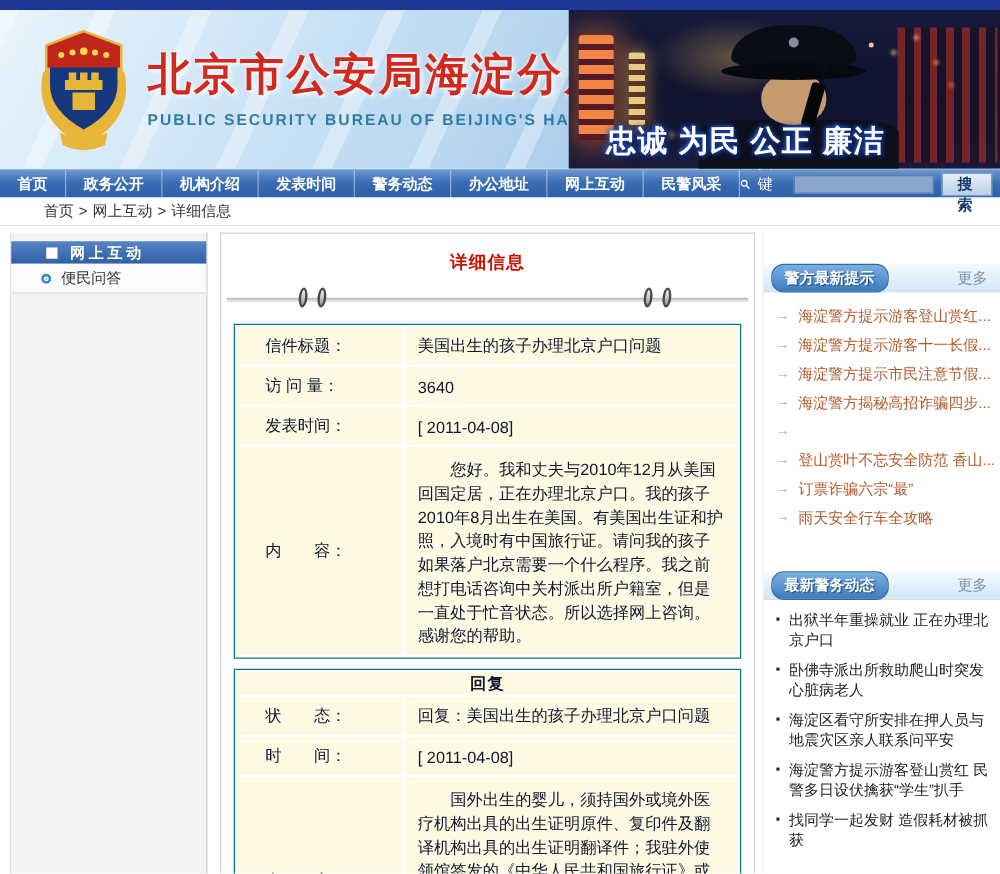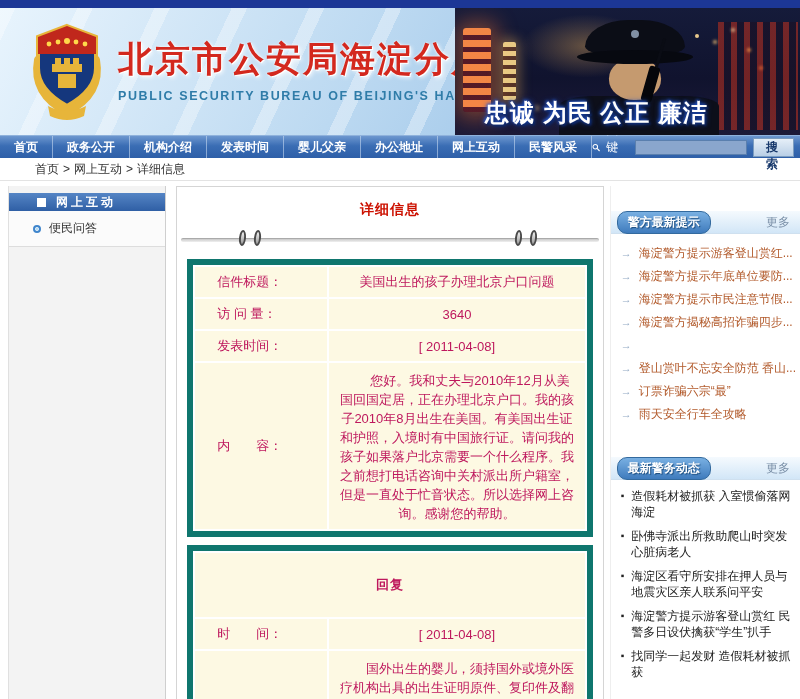--- a/index.html
+++ b/index.html
@@ -70,47 +70,47 @@
   .crumb-link { cursor:pointer; }
 
   
   .bodyrow { display:flex; height:518px; background:#fff; padding:5px 0 0 8px; }
 
   .sidebar { width:160px; background:#f3f3f3; border-left:1px solid #e0e0e0; border-right:1px solid #cfcfcf; }
   .side-head { margin-top:7px; height:18px; display:flex; align-items:center; gap:10px; padding-left:28px;
     background:linear-gradient(#5585c5,#2f5fa5); }
   .sq-icon { width:9px; height:9px; background:#fff; }
   .side-head-label { color:#fff; font-size:12px; font-weight:bold; letter-spacing:3px; }
-  .side-item { height:36px; display:flex; align-items:center; gap:8px; padding-left:24px; background:#fbfbfb;
+  .side-item { height:24px; display:flex; align-items:center; gap:8px; padding-left:24px; background:#fbfbfb;
     border-bottom:1px solid #ddd; cursor:pointer; }
   .radio-icon { width:8px; height:8px; border:2px solid #3f85cc; border-radius:50%; background:#9fd0f0;
     box-shadow:inset 0 0 0 1px #fff; }
   .side-item-label { font-size:12px; color:#333; }
 
   .main { width:432px; margin-left:10px; background:#fff; border:1px solid #d5d5d5; border-bottom:none;
     padding:10px 6px 0; }
   .page-title { text-align:center; color:#cc1100; font-weight:bold; font-size:14px; letter-spacing:1px; margin:4px 0 10px; }
   .divider { position:relative; height:20px; margin:0 -2px 10px; }
   .divider .bar { position:absolute; left:0; right:0; top:9px; height:4px; border-radius:3px;
     background:linear-gradient(#c9c9c9,#f0f0f0); border-top:1px solid #aaa; }
   .ringpair { position:absolute; top:1px; display:flex; gap:8px; }
   .rp-left { left:58px; } .rp-right { right:62px; }
   .ring { width:7px; height:16px; border:2px solid #4a4a4a; border-radius:50%;
     background:linear-gradient(#f4f4f4,#9a9a9a); transform:rotate(6deg); }
 
   table.info { width:calc(100% - 8px); margin:0 4px; border-collapse:separate; border-spacing:2px;
-    background:#fff; border:6px solid #0f766e; font-size:13px; color:#be185d; }
+    background:#fff; border:1px solid #0f766e; font-size:13px; color:#0f172a; }
   table.info td { background:#fdf9e3; }
   td.flabel { width:132px; padding:6px 4px 6px 22px; vertical-align:middle; white-space:nowrap; }
-  td.fvalue { padding:6px 10px; vertical-align:middle;text-align:center; }
+  td.fvalue { padding:6px 10px; vertical-align:middle; }
   td.fvalue.top { vertical-align:top; padding-top:8px; }
   .para { text-indent:2em; line-height:19px; }
   .tall-letter { height:122px; }
   .tall-reply { height:112px; }
-  .reply-head { text-align:center; font-weight:bold; padding:23px; letter-spacing:1px; }
+  .reply-head { text-align:center; font-weight:bold; padding:0; letter-spacing:1px; }
   .gap8 { height:8px; }
 
   .rightcol { flex:1; margin-left:6px; background:#fff; font-size:12px; border-left:1px solid #eee; }
   .sec-head { height:24px; display:flex; align-items:center; justify-content:space-between; padding:0 10px 0 6px;
     background:linear-gradient(#f5fafe,#d2e6f7); border-top:1px solid #fff; border-bottom:1px solid #cfe0ef;margin-top:24px; }
   .sec-pill { background:linear-gradient(#79b0e2,#3f7bbd); border:1px solid #336a9e; border-radius:10px;
     padding:2px 10px; color:#fff; font-weight:bold; font-size:12px; text-shadow:1px 1px 1px #1c4c7c; cursor:pointer; }
   .more { color:#7b90a8; cursor:pointer; }
   .tips { padding:8px 4px 6px 10px; }
   .tip { display:flex; gap:7px; line-height:23px; white-space:nowrap; overflow:hidden; cursor:pointer; }
@@ -186,21 +186,21 @@
       <div class="antenna"></div>
       <div class="slogan">忠诚  为民  公正  廉洁</div>
     </div>
   </div>
 
   <div class="nav">
     <div class="nav-item">首页</div>
     <div class="nav-item">政务公开</div>
     <div class="nav-item">机构介绍</div>
     <div class="nav-item">发表时间</div>
-    <div class="nav-item">婴儿父亲</div>
+    <div class="nav-item">警务动态</div>
     <div class="nav-item">办公地址</div>
     <div class="nav-item">网上互动</div>
     <div class="nav-item">民警风采</div>
     <div class="nav-search">
       <svg width="13" height="13" viewBox="0 0 13 13">
         <circle cx="5.2" cy="5.2" r="3.6" fill="none" stroke="#ffffff" stroke-width="1.6"></circle>
         <line x1="8" y1="8" x2="12" y2="12" stroke="#ffffff" stroke-width="1.8"></line>
       </svg>
       <span class="search-label">关键词</span>
       <input class="search-input" style="">
@@ -268,20 +268,24 @@
         </table>
 
       <div class="gap8"></div>
 
       <table class="info">
         <tbody>
             <tr>
           <td class="reply-head" colspan="2">回复</td>
         </tr>
         <tr>
+          <td class="flabel">状　　态：</td>
+          <td class="fvalue">回复：美国出生的孩子办理北京户口问题</td>
+        </tr>
+        <tr>
           <td class="flabel">时　　间：</td>
           <td class="fvalue">[ 2011-04-08]</td>
         </tr>
         <tr>
           <td class="flabel tall-reply">内　　容：</td>
           <td class="fvalue top">
                 <div class="para">国外出生的婴儿，须持国外或境外医疗机构出具的出生证明原件、复印件及翻译机构出具的出生证明翻译件；我驻外使领馆签发的《中华人民共和国旅行证》或《护照》；婴儿父亲、母亲的《居民户口簿》、《居民身份证》、《结婚证》；《北京市生育服务证》到派出所办理入户。</div>
               </td>
         </tr>
       </tbody>
@@ -295,21 +299,21 @@
         <span class="sec-pill">警方最新提示</span>
         <span class="more">更多</span>
       </div>
       <div class="tips">
         <div class="tip">
             <span class="arrow">→</span>
             <span class="tip-text">海淀警方提示游客登山赏红...</span>
           </div>
         <div class="tip">
             <span class="arrow">→</span>
-            <span class="tip-text">海淀警方提示年底单位要防...</span>
+            <span class="tip-text">海淀警方提示游客十一长假...</span>
           </div>
         <div class="tip">
             <span class="arrow">→</span>
             <span class="tip-text">海淀警方提示市民注意节假...</span>
           </div>
         <div class="tip">
             <span class="arrow">→</span>
             <span class="tip-text">海淀警方揭秘高招诈骗四步...</span>
           </div>
         <div class="tip">
@@ -329,21 +333,21 @@
           </div>
       </div>
 
       <div class="sec-head">
         <span class="sec-pill">最新警务动态</span>
         <span class="more">更多</span>
       </div>
       <div class="news">
         <div class="news-item">
             <span class="bullet">▪</span>
-            <span>造假耗材被抓获 入室惯偷落网海淀</span>
+            <span>出狱半年重操就业 正在办理北京户口</span>
           </div>
         <div class="news-item">
             <span class="bullet">▪</span>
             <span>卧佛寺派出所救助爬山时突发心脏病老人</span>
           </div>
         <div class="news-item">
             <span class="bullet">▪</span>
             <span>海淀区看守所安排在押人员与地震灾区亲人联系问平安</span>
           </div>
         <div class="news-item">

